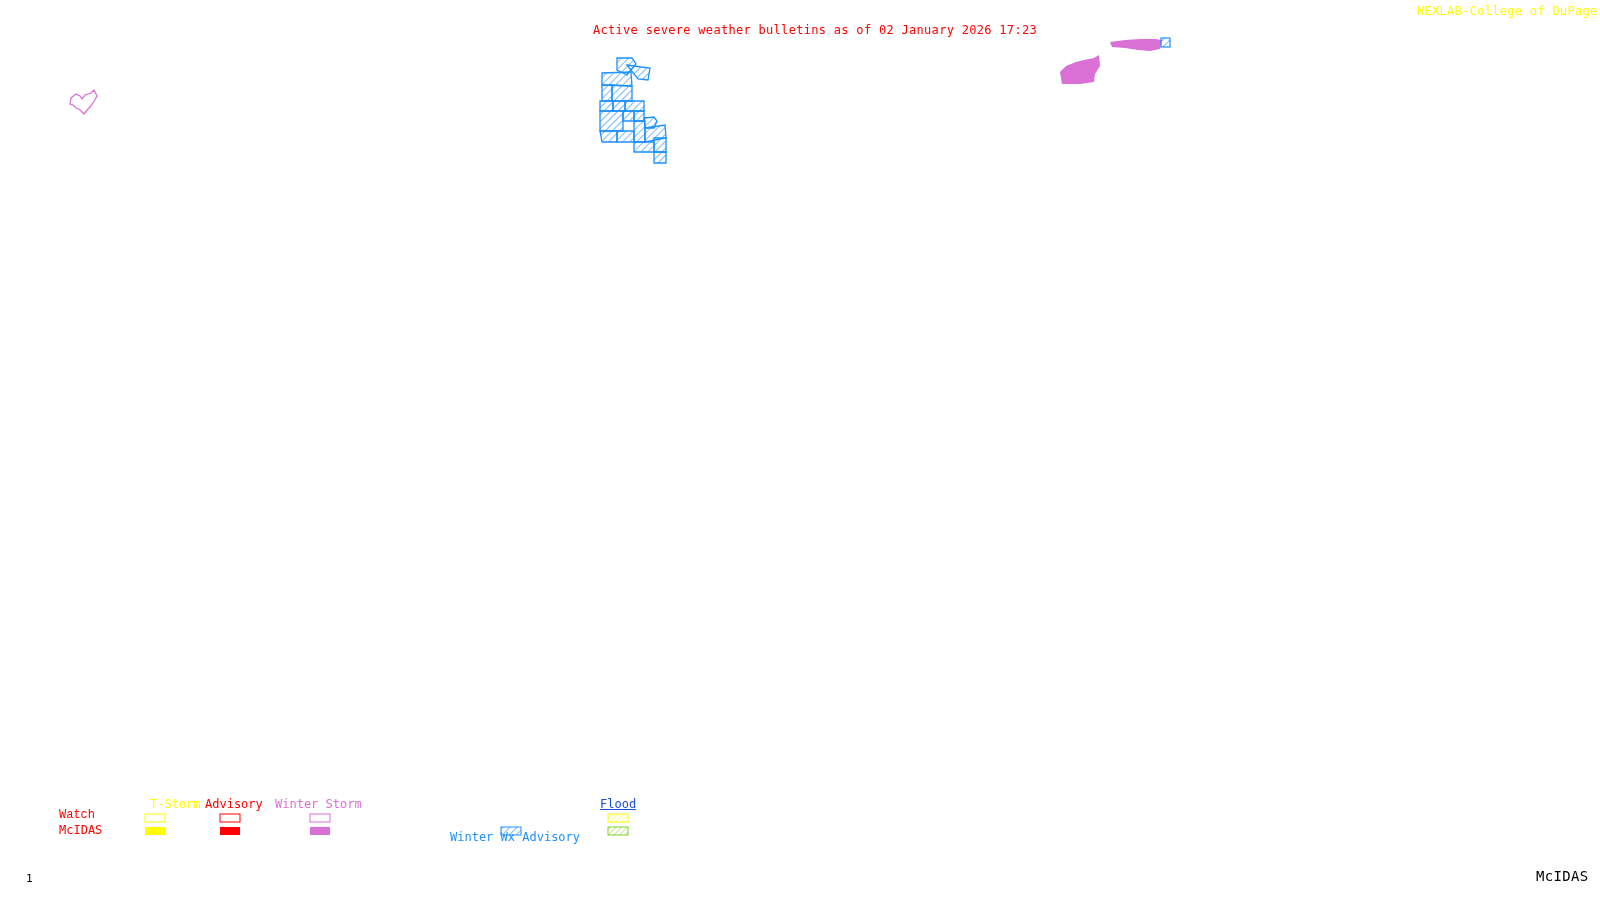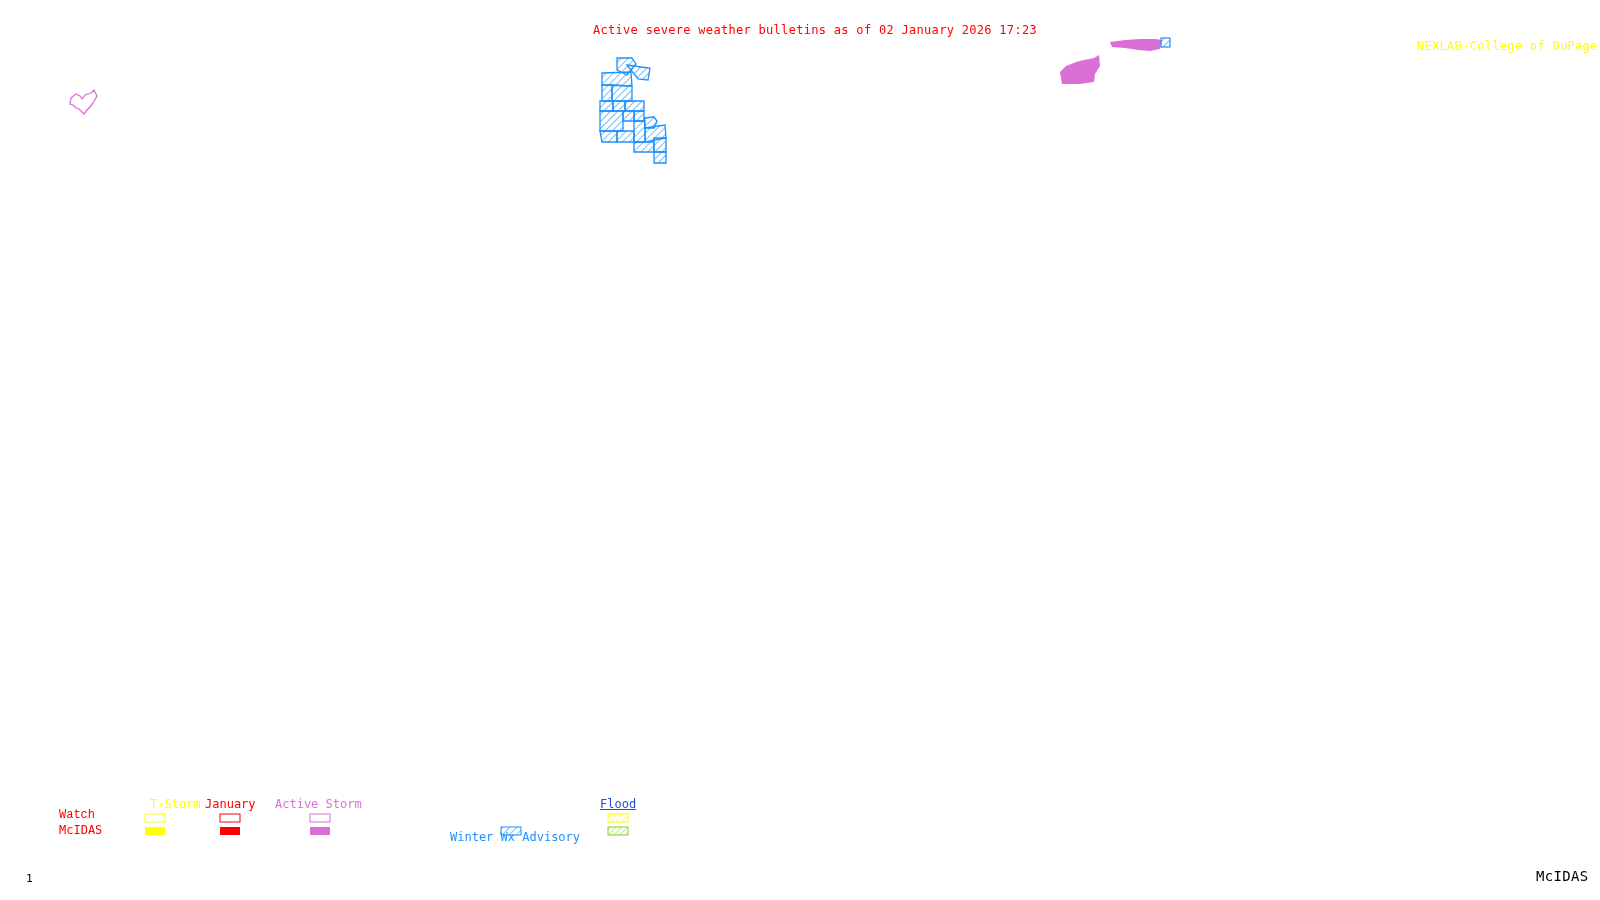--- a/index.html
+++ b/index.html
@@ -1,20 +1,20 @@
 <!DOCTYPE html>
 <html><head>
   <meta charset="utf-8">
   <style>
     html, body { margin: 0; padding: 0; background: #ffffff; }
     body { width: 1600px; height: 900px; position: relative; overflow: hidden;
            font-family: "DejaVu Sans Mono", monospace; }
     .txt { position: absolute; font-size: 12px; white-space: nowrap; line-height: 14px; letter-spacing: 0.3px; }
     #title { left: 593px; top: 23px; color: #ff0000; }
-    #credit { left: 1417px; top: 4px; color: #ffff00; margin-top: 35px; }
+    #credit { left: 1417px; top: 4px; color: #ffff00; }
     #frame-num { left: 26px; top: 872px; color: #000; font-size: 11px; }
     #mcidas { left: 1536px; top: 869px; color: #000; font-size: 14px; }
     svg#map { position: absolute; left: 0; top: 0; }
     .legend-label { position: absolute; font-size: 12px; white-space: nowrap; line-height: 14px; }
   </style>
 </head>
 <body>
 
 <div id="title" class="txt">Active severe weather bulletins as of 02 January 2026 17:23</div>
 <div id="credit" class="txt">NEXLAB-College of DuPage</div>
@@ -71,19 +71,19 @@
     <rect x="310" y="827" width="20" height="8" fill="#da70d6"></rect>
     <rect x="501" y="827" width="20" height="8" fill="url(#hatch-blue)" stroke="#1e90ff" stroke-width="1"></rect>
     <rect x="608" y="814" width="20" height="8" fill="url(#hatch-yellow)" stroke="#ffff00" stroke-width="1"></rect>
     <rect x="608" y="827" width="20" height="8" fill="url(#hatch-green)" stroke="#7fd320" stroke-width="1"></rect>
   </g>
 </svg>
 
 <div class="legend-label" style="left:59px; top:808px; color:#ff0000;font-family:Liberation Mono, monospace;">Watch</div>
 <div class="legend-label" style="left:59px; top:823px; color:#ff0000;">McIDAS</div>
 <div class="legend-label" style="left:130px; top:797px; color:#ffff00;margin-left:20px;">T-Storm</div>
-<div class="legend-label" style="left:205px; top:797px; color:#ff0000;">January</div>
-<div class="legend-label" style="left:275px; top:797px; color:#da70d6;">Active Storm</div>
+<div class="legend-label" style="left:205px; top:797px; color:#ff0000;">Advisory</div>
+<div class="legend-label" style="left:275px; top:797px; color:#da70d6;">Winter Storm</div>
 <div class="legend-label" style="left:450px; top:797px; color:#1e90ff;margin-top:33px;">Winter Wx Advisory</div>
 <div class="legend-label" style="left:600px; top:797px; color:#1d4ed8;text-decoration:underline;">Flood</div>
 
 <div id="frame-num" class="txt">1</div>
 <div id="mcidas" class="txt">McIDAS</div>
 
 </body></html>

